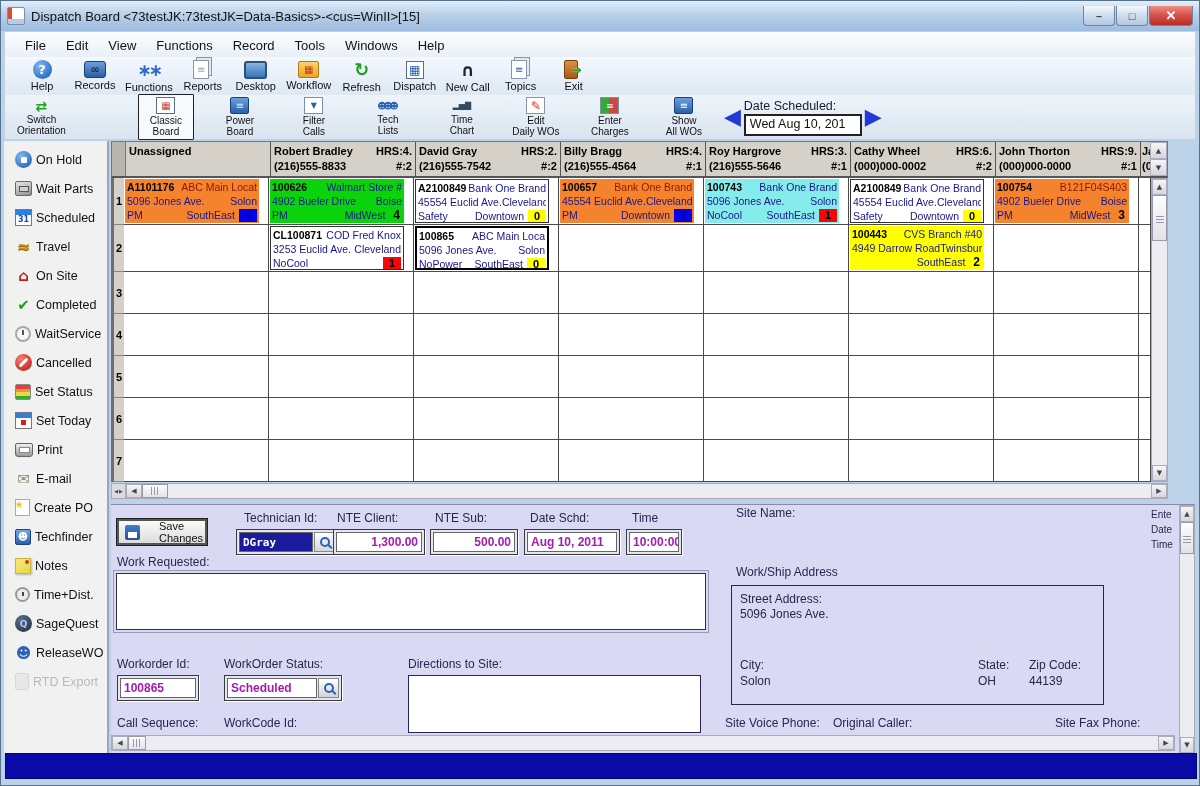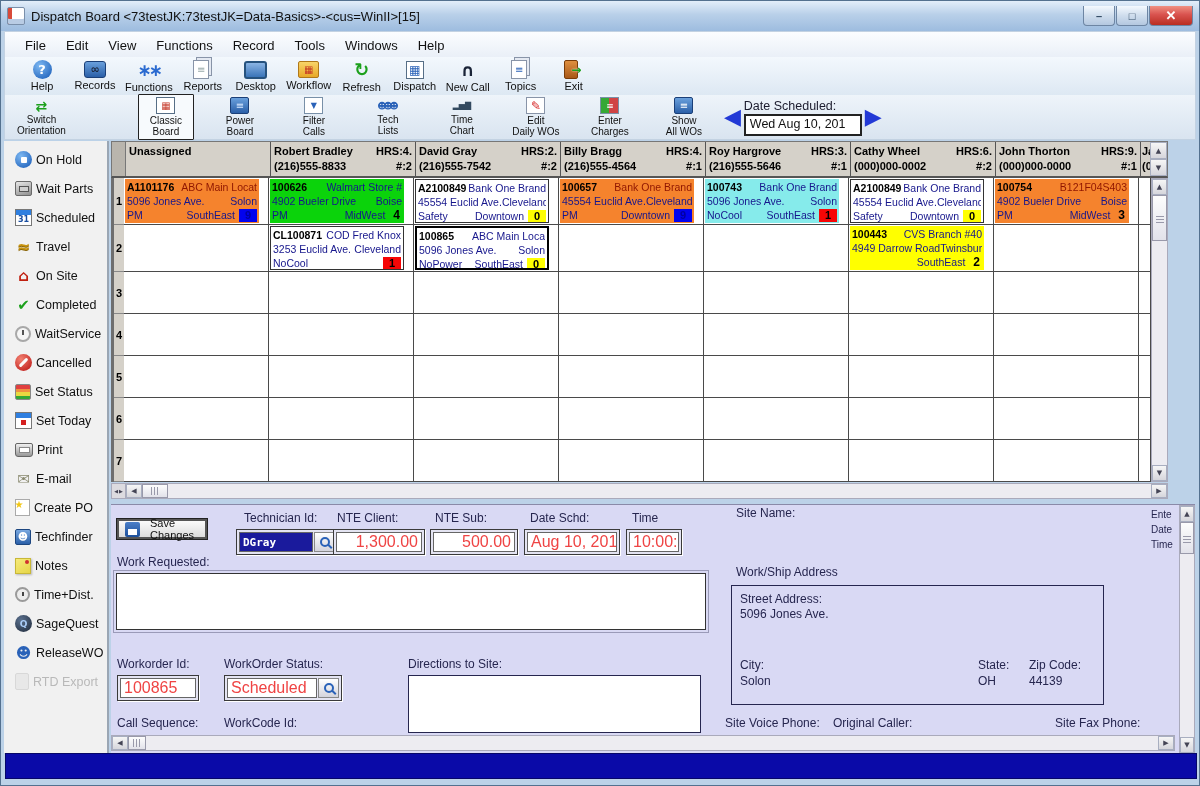--- a/index.html
+++ b/index.html
@@ -149,28 +149,28 @@
   .sbtn.v{width:100%;height:16px;}
   .sthumb{background:linear-gradient(#fdfdfd,#e2e2ea);border:1px solid #99a;flex:none;display:flex;align-items:center;justify-content:center;box-sizing:border-box;}
   .gripv{width:8px;height:9px;background:repeating-linear-gradient(0deg,#99a 0 1px,transparent 1px 3px);}
   .griph{width:9px;height:8px;background:repeating-linear-gradient(90deg,#99a 0 1px,transparent 1px 3px);}
   .spacer{flex:1;}
   .minicorner{width:13px;display:flex;align-items:center;justify-content:center;gap:1px;font-size:5px;color:#445;background:#dcdbe0;border-right:1px solid #aab;font-family:"DejaVu Sans",sans-serif;}
   
   .form{position:absolute;left:110px;top:503px;width:1084px;height:249px;background:#d9d9f4;border-top:1px solid #8a8aa8;overflow:hidden;}
   .lbl{position:absolute;font-size:12px;color:#26264f;white-space:nowrap;}
   .fbox{position:absolute;border:1px solid #3a3a3a;background:#e4e4f2;padding:2px;box-sizing:border-box;display:flex;box-shadow:1px 1px 0 #fff;}
-  .finner{background:#fff;border:1px solid #666;flex:1;font-size:16px;color:#ef4444;display:flex;align-items:center;padding:0 3px;white-space:nowrap;overflow:hidden;}
+  .finner{background:#fff;border:1px solid #666;flex:1;font-size:12px;color:#a21caf;display:flex;align-items:center;padding:0 3px;white-space:nowrap;overflow:hidden;font-weight:bold;}
   .finner.num{justify-content:flex-end;}
   .finner.tech{background:#1a1a9c;color:#fff;font-weight:bold;font-family:"DejaVu Sans Mono",monospace;font-size:11px;}
   .magbtn{width:19px;background:linear-gradient(#fff,#d4d4dc);border:1px solid #888;display:flex;align-items:center;justify-content:center;flex:none;margin-left:1px;cursor:pointer;}
   .mag{width:6px;height:6px;border:2px solid #2a62b8;border-radius:50%;position:relative;}
   .mag::after{content:"";position:absolute;width:2px;height:5px;background:#2a62b8;right:-3px;bottom:-4px;transform:rotate(-45deg);}
-  .savebtn{position:absolute;left:6px;top:14px;width:90px;height:20px;background:linear-gradient(#fafafa,#dcdcdc);
-    border:2px solid #555;outline:1px solid #222;display:flex;align-items:center;gap:10px;padding:0 6px;cursor:pointer;font-family:inherit;}
+  .savebtn{position:absolute;left:6px;top:14px;width:90px;height:26px;background:linear-gradient(#fafafa,#dcdcdc);
+    border:2px solid #555;outline:1px solid #222;display:flex;align-items:center;gap:19px;padding:0 6px;cursor:pointer;font-family:inherit;}
   .fi-save{width:15px;height:15px;background:linear-gradient(#4a7ec8,#1c4f9a);border-radius:2px;align-items:flex-end;justify-content:center;}
   .fi-save::before{content:"";width:9px;height:6px;background:#fff;margin-bottom:2px;}
   .savetxt{font-size:11px;line-height:12px;color:#111;text-align:left;}
   .tarea{position:absolute;background:#fff;border:1px solid #333;outline:1px solid #9a9ab8;outline-offset:2px;box-sizing:border-box;}
   .dirbox{position:absolute;background:#fff;border:1px solid #26264f;box-sizing:border-box;}
   .addrbox{position:absolute;border:1px solid #26264f;box-sizing:border-box;}
   .abx{position:absolute;font-size:12px;color:#26264f;white-space:nowrap;}
   .fvscroll{position:absolute;left:1068px;top:0;width:16px;height:249px;background:#edecf1;border:1px solid #aab;box-sizing:border-box;display:flex;flex-direction:column;}
   .fhscroll{position:absolute;left:0px;top:230px;width:1064px;height:16px;background:#edecf1;border:1px solid #aab;box-sizing:border-box;display:flex;}
   .trunc{position:absolute;left:1040px;top:2px;width:27px;font-size:10px;line-height:15px;color:#26264f;overflow:hidden;}

